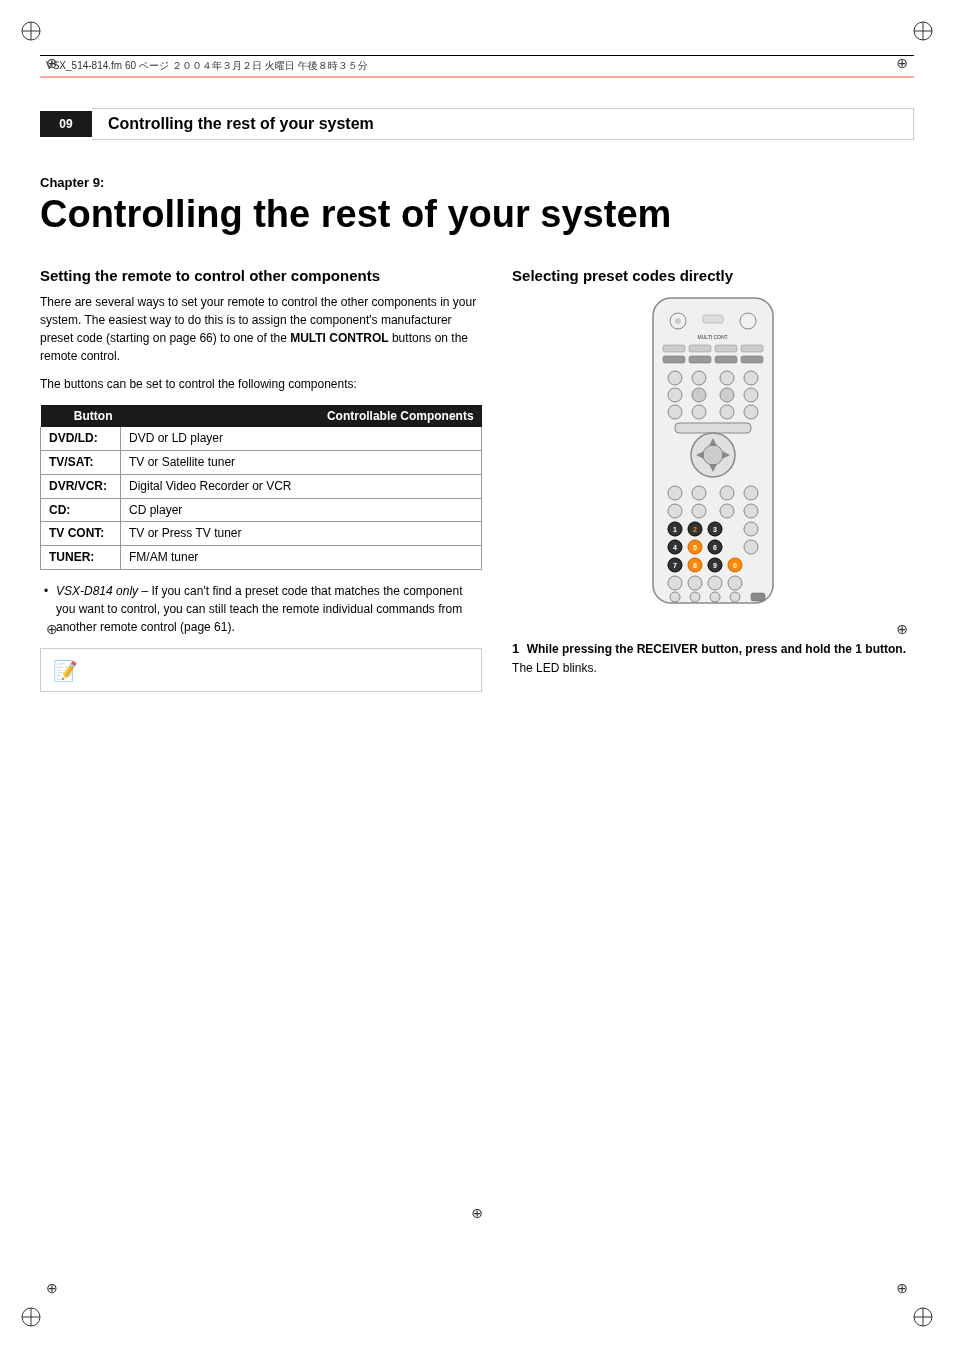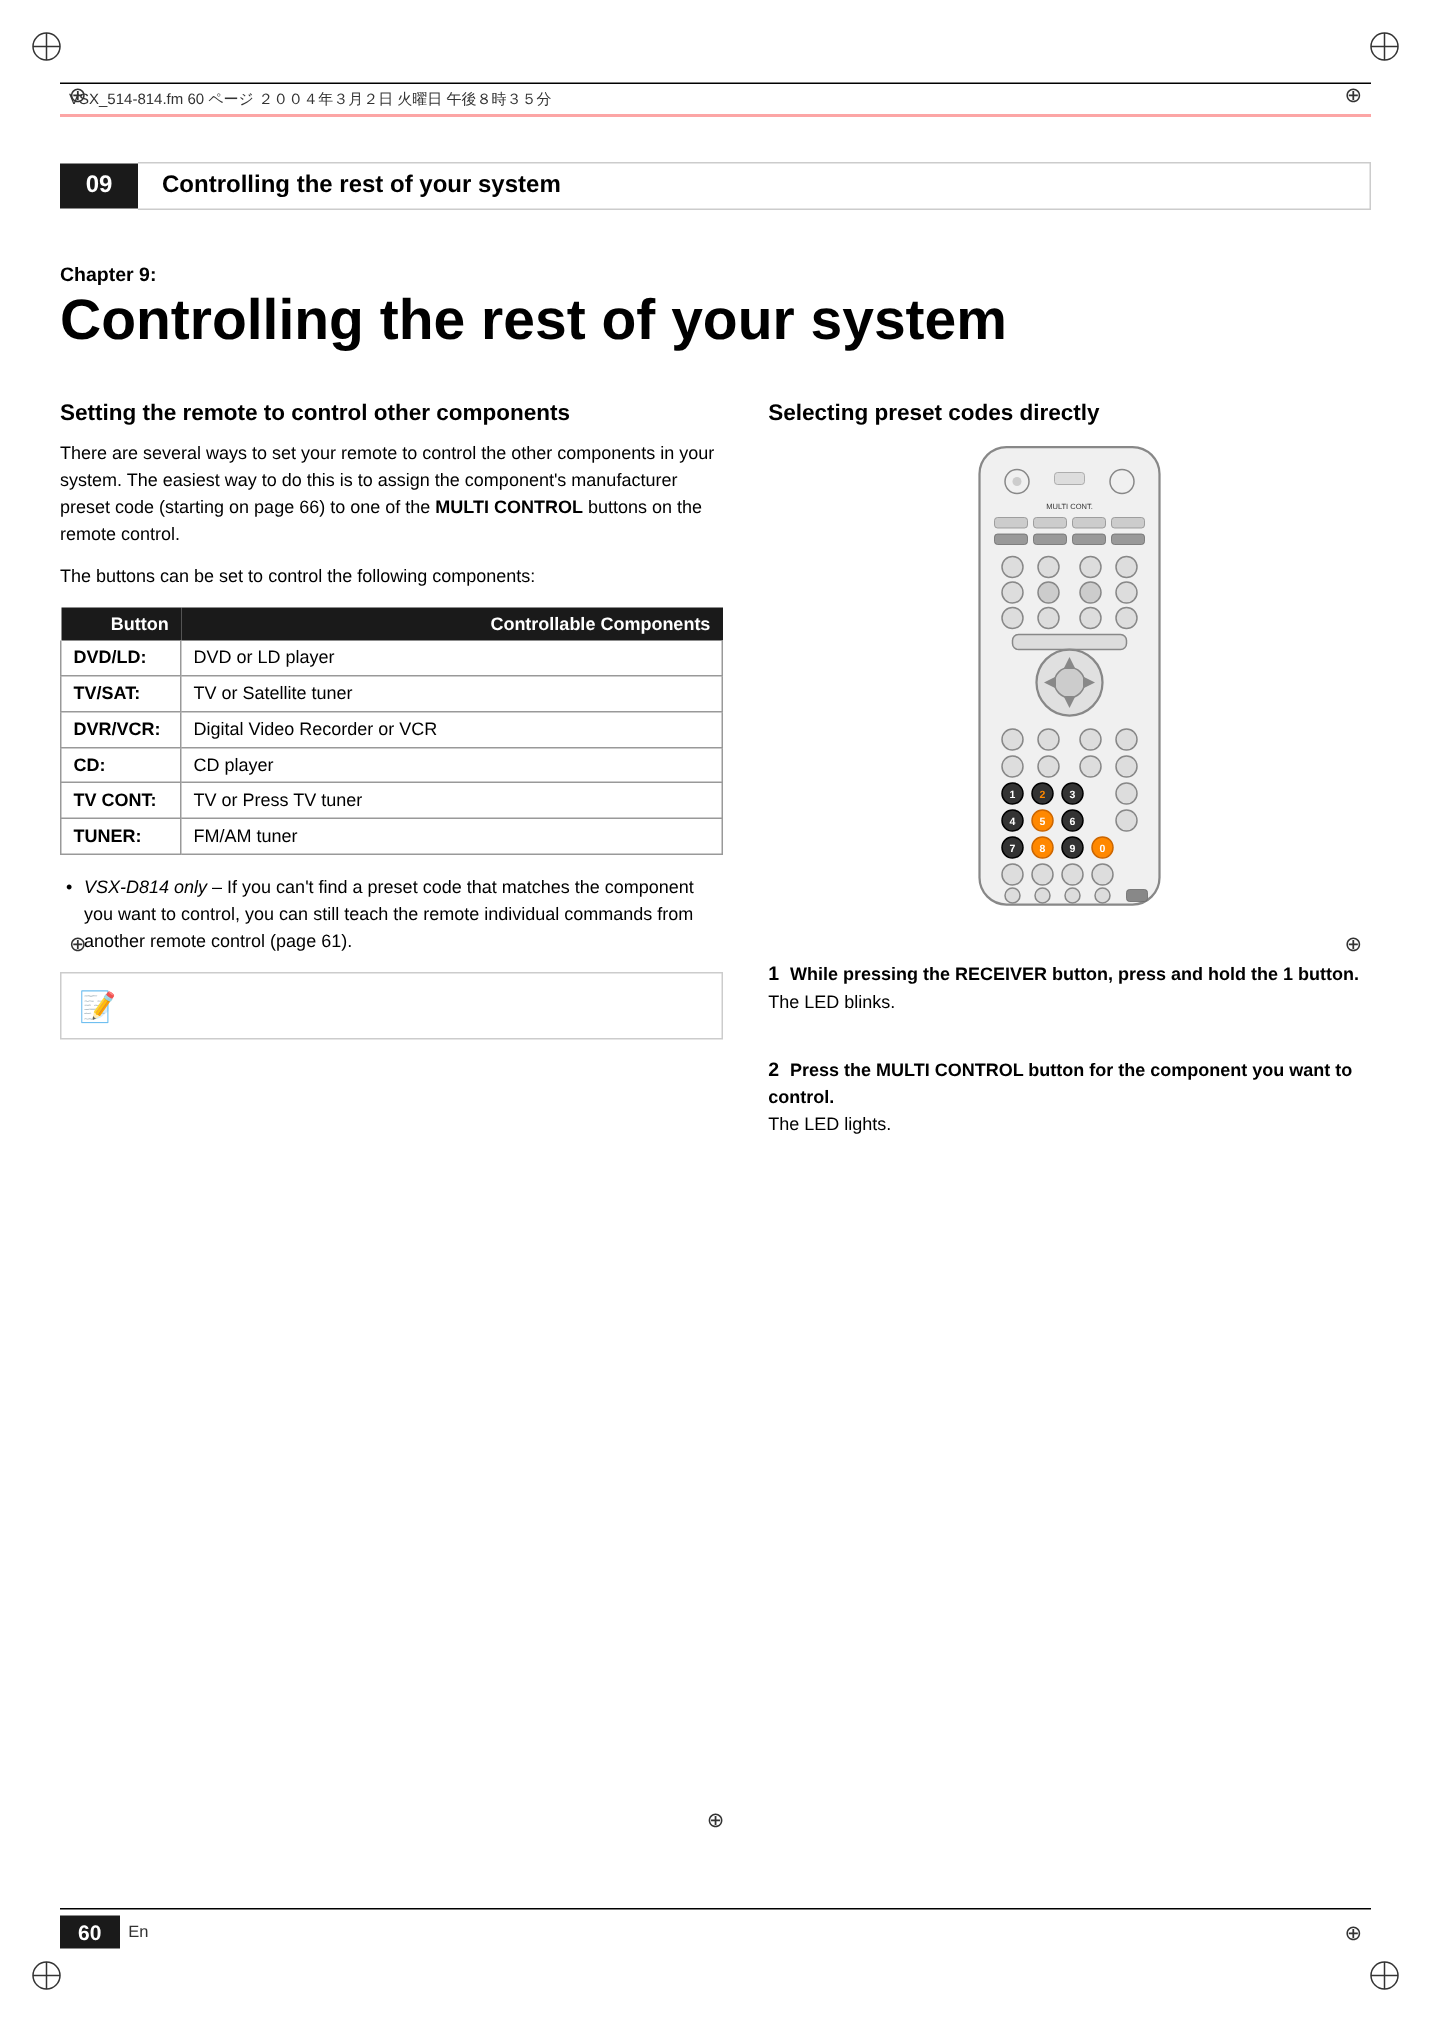--- a/index.html
+++ b/index.html
@@ -40,21 +40,21 @@
       left: 40px;
       right: 40px;
       display: flex;
       align-items: center;
       gap: 0;
     }
 
     .chapter-number-box {
       background: #1a1a1a;
       color: #fff;
-      font-size: 16px;
+      font-size: 12px;
       font-weight: bold;
       padding: 6px 14px;
       min-width: 52px;
       text-align: center;
     }
 
     .chapter-title-bar {
       border: 1px solid #ccc;
       border-left: none;
       padding: 6px 16px;
@@ -452,31 +452,21 @@
           </svg>
         </div>
 
         <div class="step">
           <span class="step-num">1</span>
           <span class="step-title">While pressing the RECEIVER button, press and hold the 1 button.</span>
           <br>
           <span>The LED blinks.</span>
         </div>
 
-        <div class="step">
-          <span class="step-num">2</span>
-          <span class="step-title">Press the MULTI CONTROL button for the component you want to control.</span>
-          <br>
-          <span>The LED lights.</span>
-        </div>
 
       </div>
     </div>
   </div>
 
-  <div class="bottom-bar">
-    <div class="page-num-box">60</div>
-    <div class="page-lang">En</div>
-  </div>
 
   <div style="position:absolute;bottom:130px;left:50%;transform:translateX(-50%);font-size:14px;color:#333;">⊕</div>
 
 </div>
 
 </body></html>

